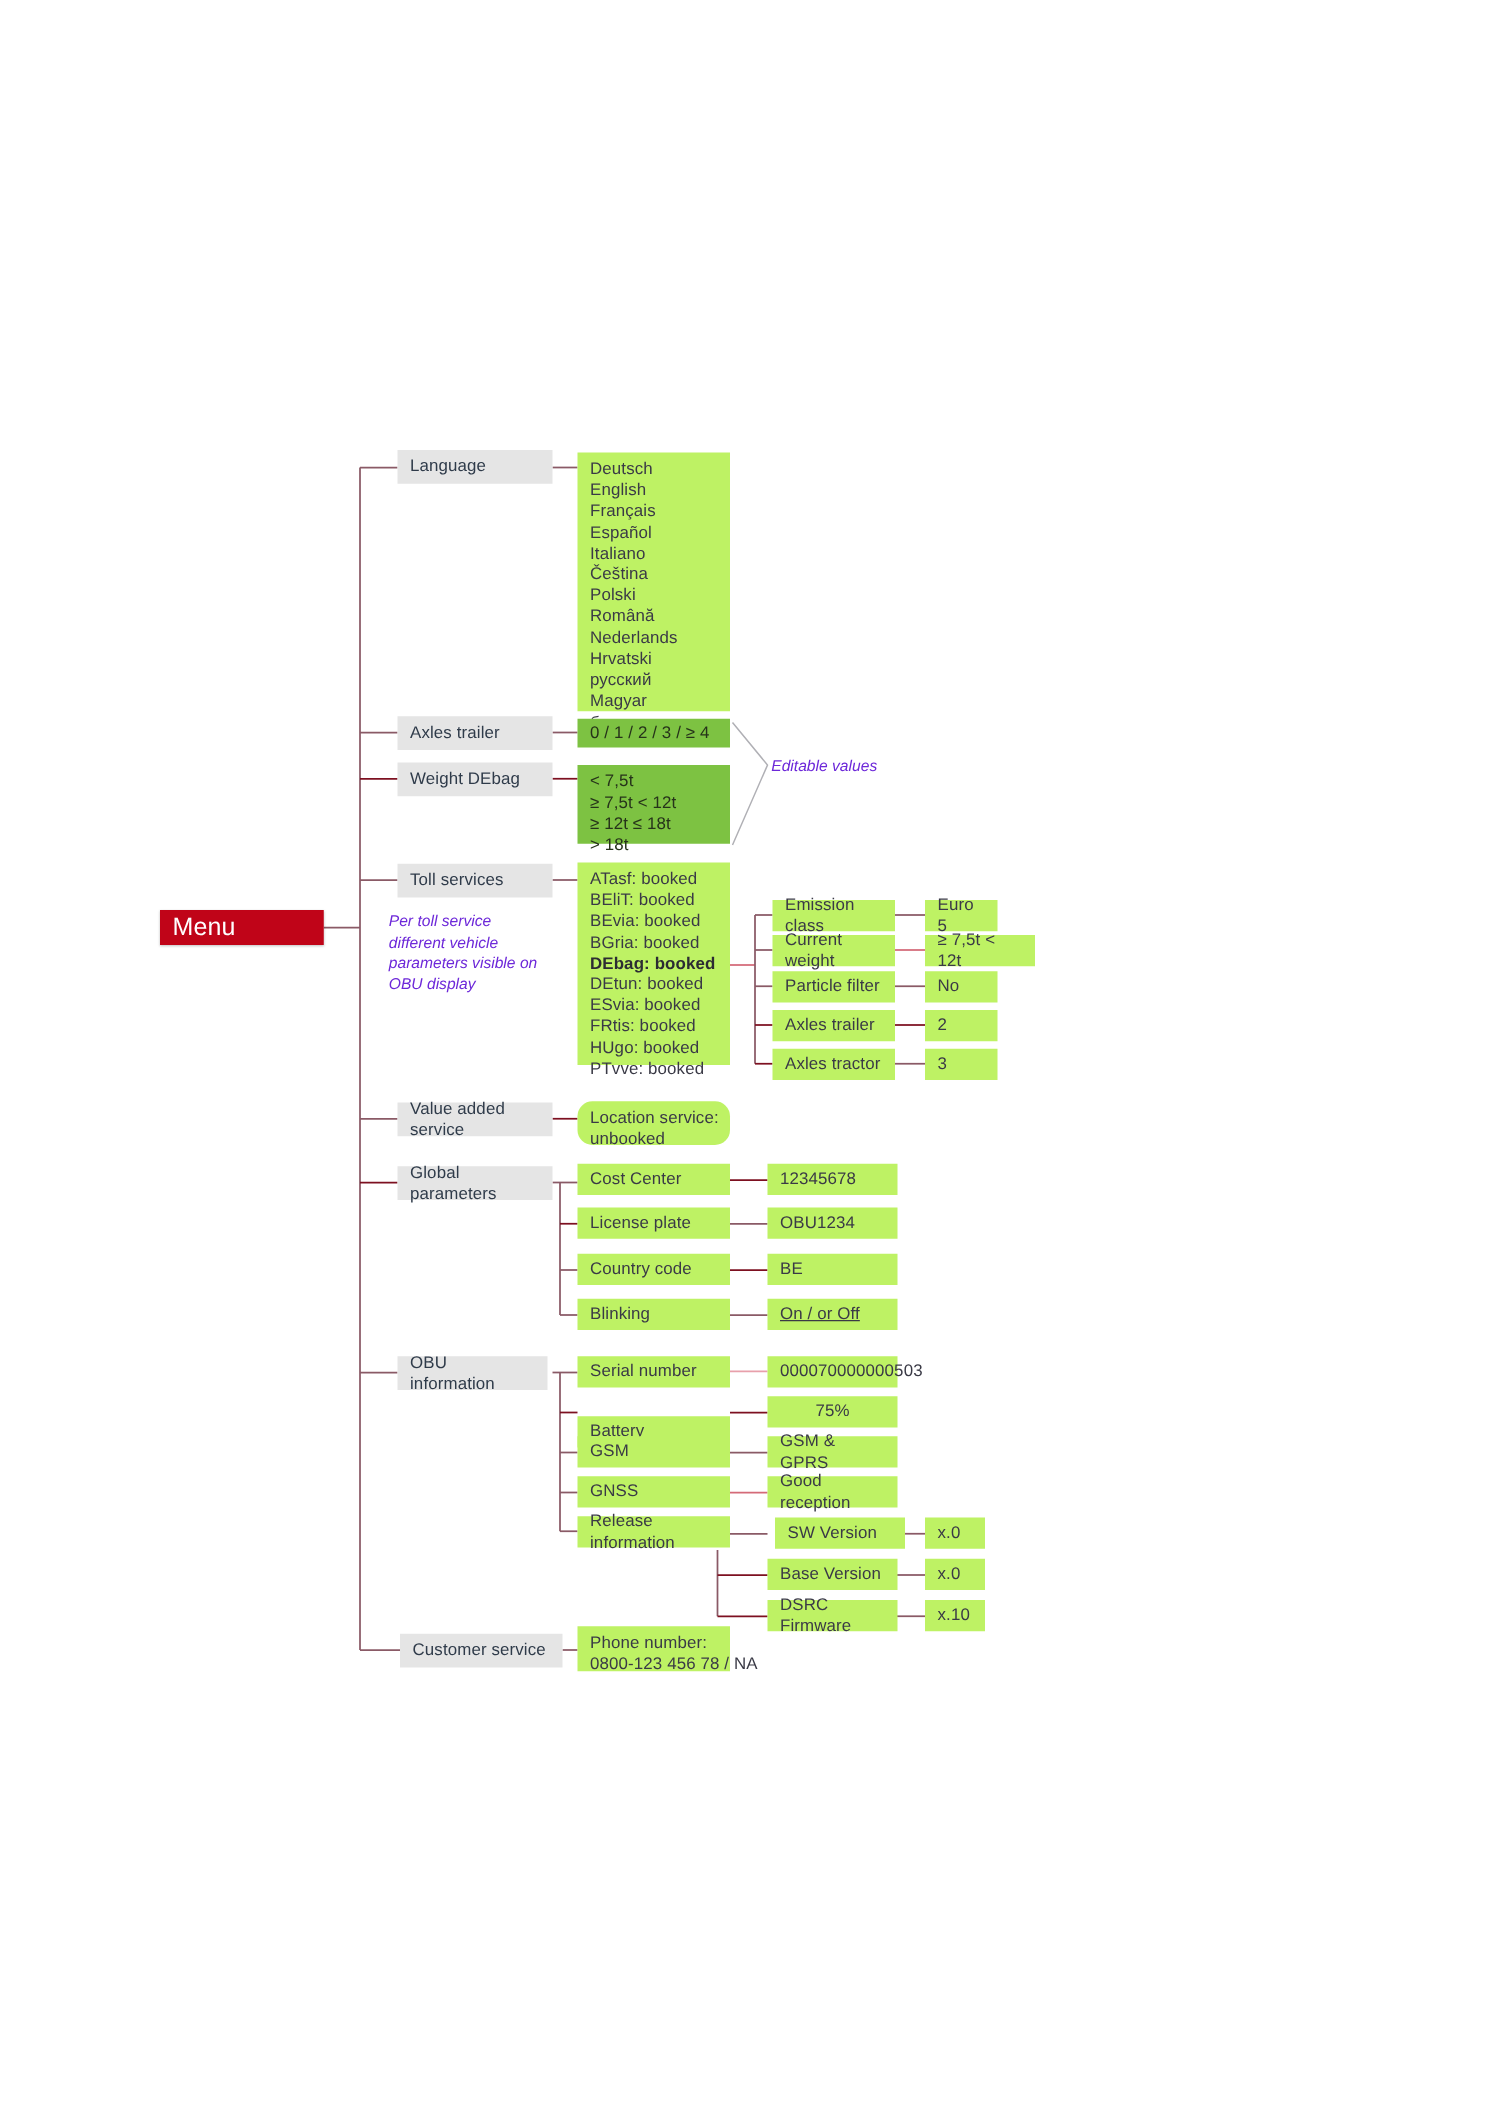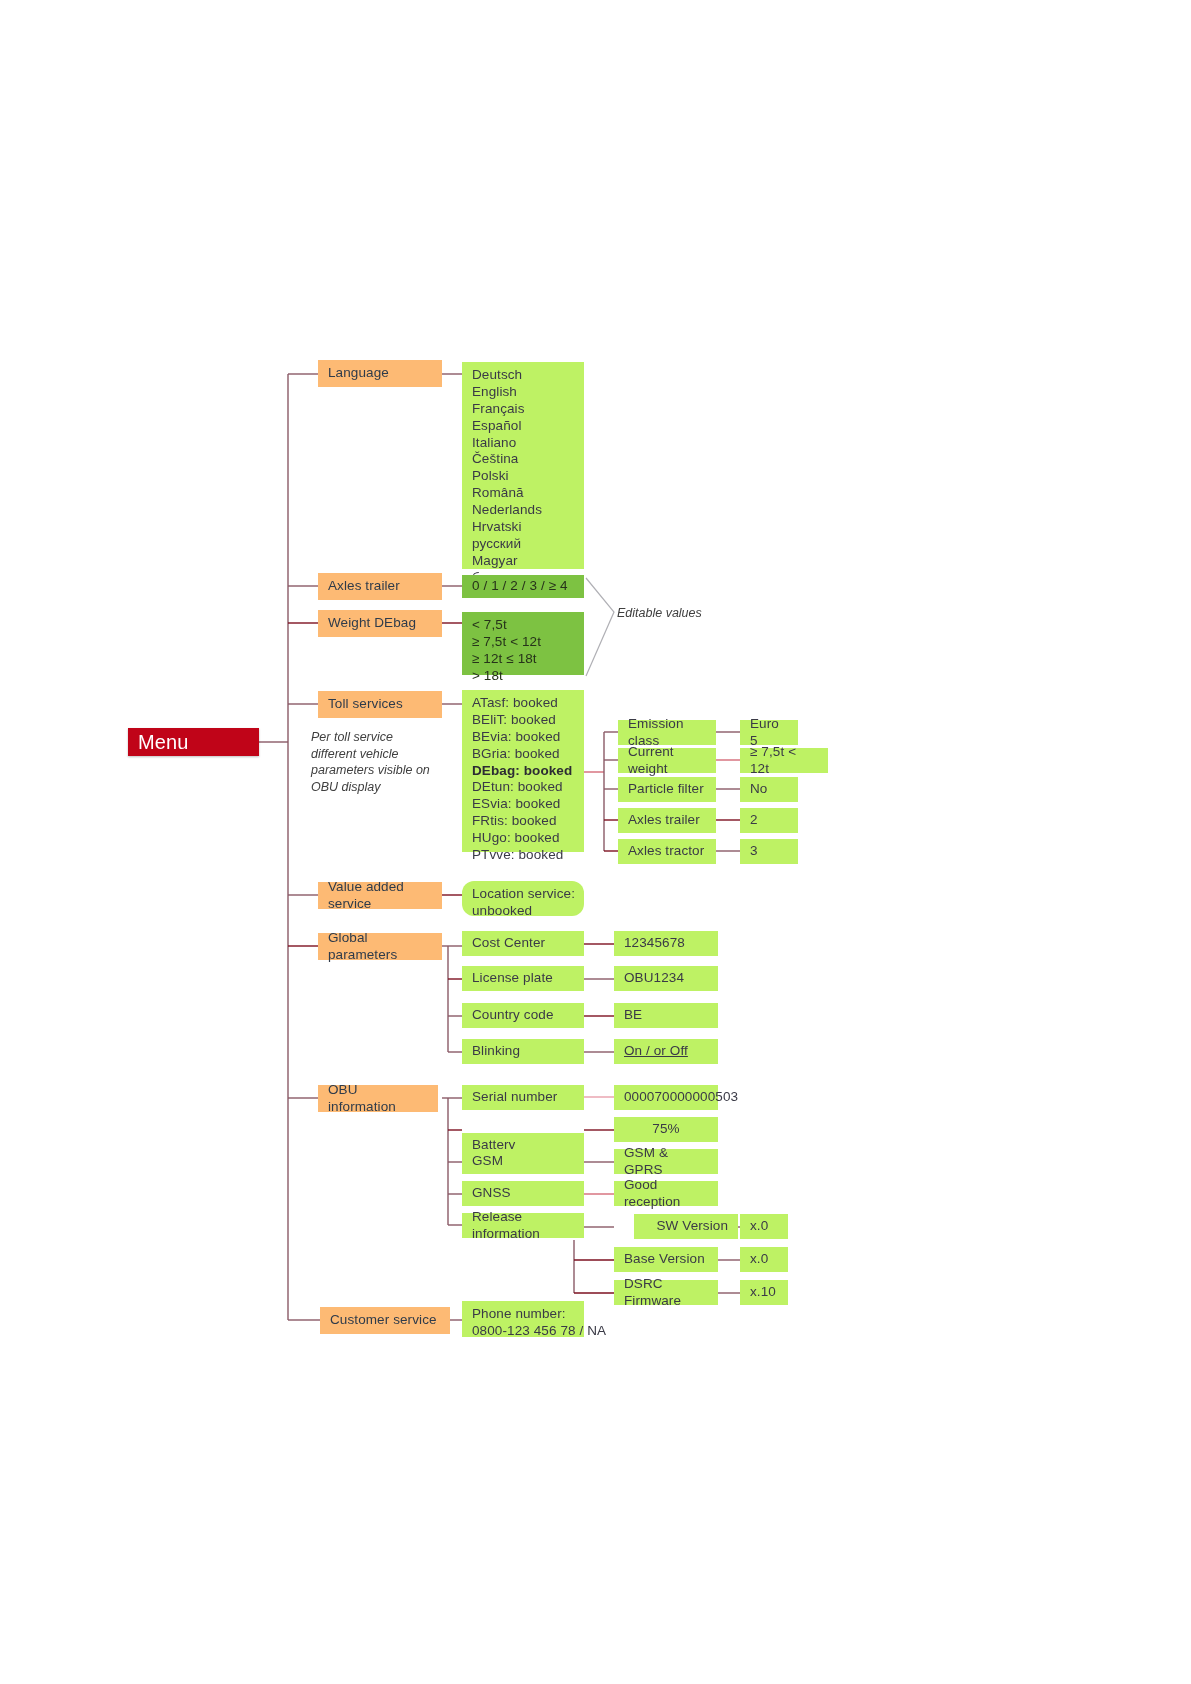--- a/index.html
+++ b/index.html
@@ -40,36 +40,36 @@
     display: block;
     padding-top: 5px;
   }
   .root {
     background: #c00418;
     color: #ffffff;
     font-size: 20px;
     box-shadow: 0 1px 2px rgba(0,0,0,0.25);
   }
   .blue {
-    background: #fdba74;
+    background: #e5e5e5;
     color: #2f3b4a;
   }
   .grey {
     background: #bef264;
     color: #3a3a46;
   }
   .green {
     background: #7dc242;
     color: #26331a;
   }
   .note {
     position: absolute;
     font-size: 12.5px;
     font-style: italic;
-    color: #404040;
+    color: #6d28d9;
     line-height: 1.33;
   }
   .list-row {
     white-space: nowrap;
   }
   .list-row.bold {
     font-weight: bold;
     color: #2c2c33;
   }
   .center-val {
@@ -318,21 +318,21 @@
     <span>GNSS</span>
   </div>
   <div class="node grey" style="left:614px; top:1181px; width:104px; height:25px;">
     <span>Good reception</span>
   </div>
 
   <div class="node grey" style="left:462px; top:1213px; width:122px; height:25px;">
     <span>Release information</span>
   </div>
 
-  <div class="node grey" style="left:634px; top:1214px; width:104px; height:25px;justify-content:flex-end;">
+  <div class="node grey" style="left:620px; top:1214px; width:104px; height:25px;">
     <span>SW Version</span>
   </div>
   <div class="node grey" style="left:740px; top:1214px; width:48px; height:25px;">
     <span>x.0</span>
   </div>
 
   <div class="node grey" style="left:614px; top:1247px; width:104px; height:25px;">
     <span>Base Version</span>
   </div>
   <div class="node grey" style="left:740px; top:1247px; width:48px; height:25px;">

